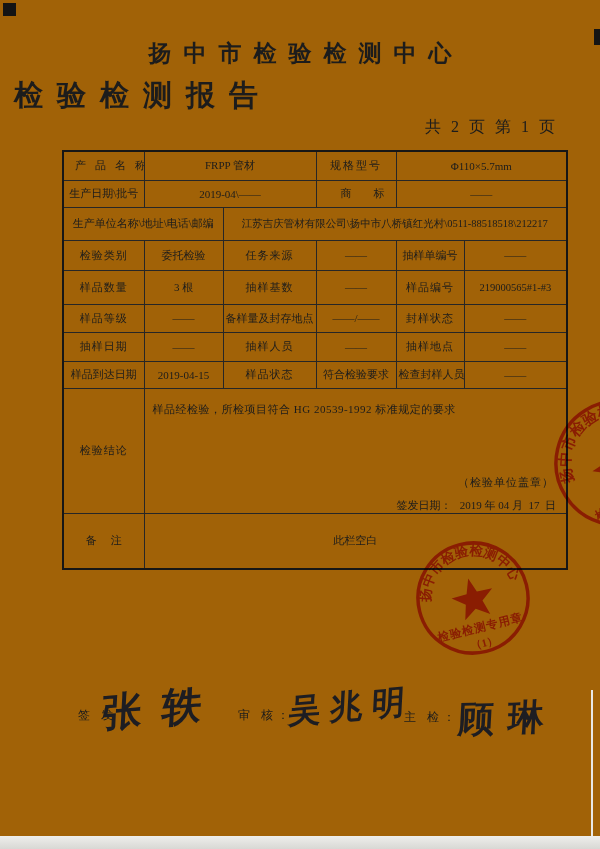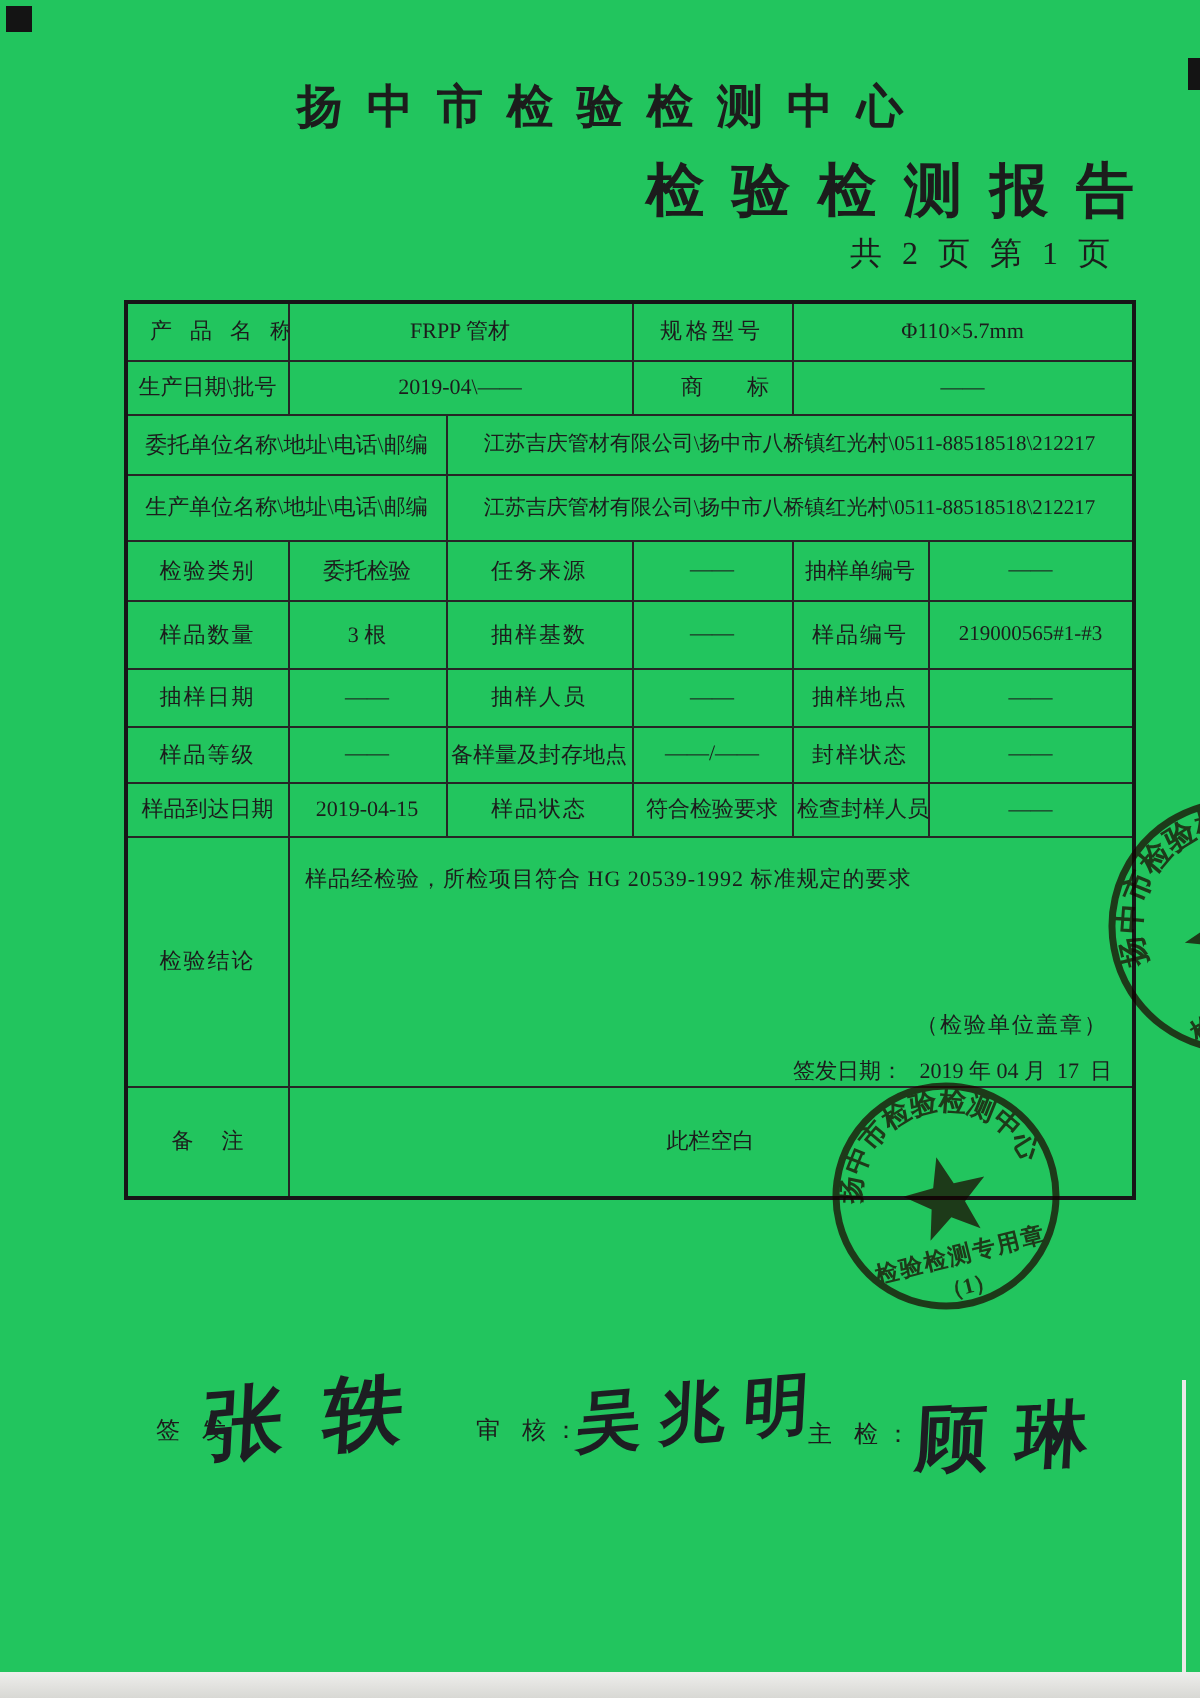--- a/index.html
+++ b/index.html
@@ -1,32 +1,32 @@
 <!DOCTYPE html>
 <html><head>
 <meta charset="utf-8">
 <style>
   html,body{margin:0;padding:0;}
   body{background:#ffffff;}
   .page{
     position:relative; width:600px; height:849px; overflow:hidden;
-    background:#22c55e; color:#1c1c1c;
+    background:#a16207; color:#1c1c1c;
     font-family:"Liberation Serif","DejaVu Serif",serif;
   }
   
   .corner-mark{position:absolute; left:3px; top:3px; width:13px; height:13px; background:#141414;}
   .edge-tick{position:absolute; left:594px; top:29px; width:6px; height:16px; background:#141414;}
   .bottom-shadow{position:absolute; left:0; top:836px; width:600px; height:13px;
     background:linear-gradient(#eeeeec,#d8d8d4);}
   .right-shadow{position:absolute; left:591px; top:690px; width:2px; height:146px; background:#e9e9e6;}
 
   
   .org-title{position:absolute; left:0; top:38px; width:600px; text-align:center;
     font-size:23px; font-weight:700; letter-spacing:12px; text-indent:12px; white-space:nowrap;}
-  .doc-title{position:absolute; left:0; top:76px; width:581px; text-align:right;
+  .doc-title{position:absolute; left:0; top:76px; width:581px; text-align:left;
     font-size:29px; font-weight:700; letter-spacing:14px; text-indent:14px; white-space:nowrap;}
   .ref-no{position:absolute; left:75px; top:117px; font-size:11px; letter-spacing:1px; white-space:pre;}
   .page-info{position:absolute; right:42px; top:117px; font-size:16px; letter-spacing:3px; white-space:pre;text-align:right;}
 
   
   table.report{position:absolute; left:62px; top:150px; width:504px;
     border-collapse:collapse; table-layout:fixed;
     border:2px solid #161616; font-size:11px;}
   table.report td{border:1px solid #262626; padding:0 2px; vertical-align:middle;
     text-align:center; white-space:nowrap; overflow:hidden;}
@@ -82,58 +82,54 @@
       <td colspan="2">FRPP 管材</td>
       <td class="ls2">规格型号</td>
       <td colspan="2">Φ110×5.7mm</td>
     </tr>
     <tr style="height:27px">
       <td>生产日期\批号</td>
       <td colspan="2">2019-04\——</td>
       <td class="ls22">商标</td>
       <td colspan="2">——</td>
     </tr>
-    <tr style="height:30px">
-      <td colspan="2">委托单位名称\地址\电话\邮编</td>
-      <td colspan="4" class="tleft small">江苏吉庆管材有限公司\扬中市八桥镇红光村\0511-88518518\212217</td>
-    </tr>
     <tr style="height:33px">
       <td colspan="2">生产单位名称\地址\电话\邮编</td>
       <td colspan="4" class="tleft small">江苏吉庆管材有限公司\扬中市八桥镇红光村\0511-88518518\212217</td>
     </tr>
     <tr style="height:30px">
       <td class="ls1">检验类别</td>
       <td>委托检验</td>
       <td class="ls1">任务来源</td>
       <td>——</td>
       <td>抽样单编号</td>
       <td>——</td>
     </tr>
     <tr style="height:34px">
       <td class="ls1">样品数量</td>
       <td>3 根</td>
       <td class="ls1">抽样基数</td>
       <td>——</td>
       <td class="ls1">样品编号</td>
       <td class="small">219000565#1-#3</td>
     </tr>
+    <tr style="height:28px">
+      <td class="ls1">样品等级</td>
+      <td>——</td>
+      <td>备样量及封存地点</td>
+      <td>——/——</td>
+      <td class="ls1">封样状态</td>
+      <td>——</td>
+    </tr>
     <tr style="height:29px">
       <td class="ls1">抽样日期</td>
       <td>——</td>
       <td class="ls1">抽样人员</td>
       <td>——</td>
       <td class="ls1">抽样地点</td>
-      <td>——</td>
-    </tr>
-    <tr style="height:28px">
-      <td class="ls1">样品等级</td>
-      <td>——</td>
-      <td>备样量及封存地点</td>
-      <td>——/——</td>
-      <td class="ls1">封样状态</td>
       <td>——</td>
     </tr>
     <tr style="height:27px">
       <td>样品到达日期</td>
       <td>2019-04-15</td>
       <td class="ls1">样品状态</td>
       <td>符合检验要求</td>
       <td>检查封样人员</td>
       <td>——</td>
     </tr>

